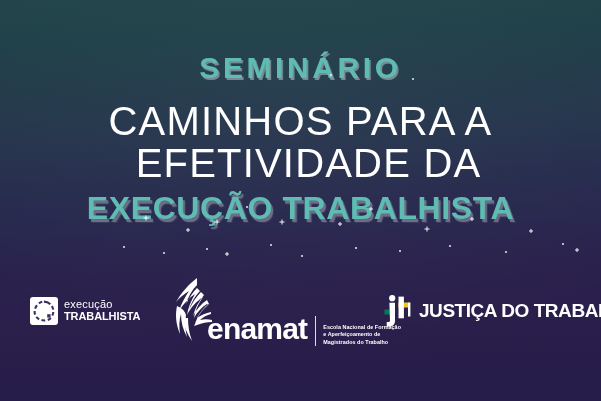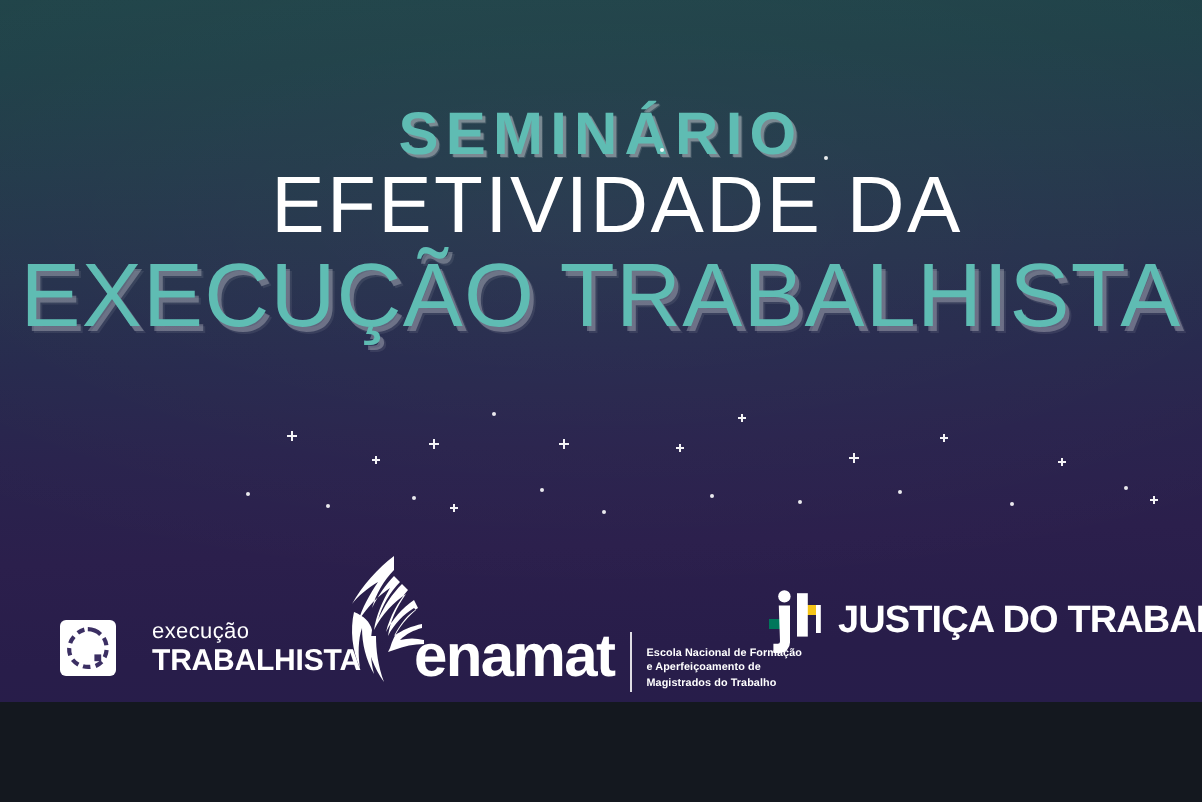--- a/index.html
+++ b/index.html
@@ -5,21 +5,21 @@
   * { margin:0; padding:0; box-sizing:border-box; }
 
   html, body {
     width:601px; height:401px;
     overflow:hidden;
     background:#14181f;
   }
 
   #poster {
     position:relative;
-    width:601px; height:351px;
+    width:601px; height:401px;
     background:
       linear-gradient(178deg,
         #204449 0%,
         #1f4048 10%,
         #22394a 24%,
         #25314c 38%,
         #26294d 50%,
         #29234d 62%,
         #2b1f4c 76%,
         #281d4a 90%,
@@ -82,23 +82,23 @@
     font-weight:400;
     letter-spacing:1.2px;
     color:#ffffff;
     white-space:nowrap;
   }
   .line-1{ margin-top:16px; }
   .line-2{ margin-top:-2px;margin-left:16px; }
 
   .line-accent{
     margin-top:0px;
-    font-size:45px;
+    font-size:32px;
     line-height:46px;
-    font-weight:400;
+    font-weight:700;
     letter-spacing:0.6px;
     color:#5fbcb3;
     text-shadow:
        2px 2.5px 0 rgba(255,255,255,.26),
        3px 3.5px 0 rgba(255,255,255,.08);
     white-space:nowrap;
   }
 
   
   .logo-bar{
@@ -109,42 +109,42 @@
     z-index:5;
     display:flex;
     align-items:center;
   }
 
   
   .logo-exec{
     position:absolute;
     left:30px; top:0;
     display:flex;
-    align-items:flex-end;
-    gap:18px;
+    align-items:center;
+    gap:6px;
     height:55px;
   }
   .exec-mark{
     position:relative;
     width:28px; height:28px;
     background:#ffffff;
     border-radius:3px;
     flex:0 0 auto;
   }
   .exec-mark svg{ position:absolute; left:0; top:0; }
   .exec-words{ line-height:1; }
   .exec-w1{
     font-size:11px;
     font-weight:400;
     color:#ffffff;
     letter-spacing:.2px;
     display:block;
   }
   .exec-w2{
-    font-size:15px;
+    font-size:11px;
     font-weight:700;
     color:#ffffff;
     letter-spacing:-.1px;
     display:block;
     margin-top:1px;
   }
 
   
   .logo-enamat{
     position:absolute;
@@ -225,20 +225,21 @@
     <span class="sp" style="left:562px;top:243px;width:2px;height:2px;"></span>
     <span class="spx" style="left:575px;top:248px;width:4px;height:4px;"></span>
     <span class="sp" style="left:330px;top:74px;width:2px;height:2px;"></span>
     <span class="sp" style="left:412px;top:78px;width:2px;height:2px;"></span>
   </div>
 
   <div class="titles">
 
     <div class="kicker">SEMINÁRIO</div>
 
+    <div class="line-main line-1">CAMINHOS PARA A</div>
 
     <div class="line-main line-2">EFETIVIDADE DA</div>
 
     <div class="line-accent">EXECUÇÃO TRABALHISTA</div>
   </div>
 
   <div class="logo-bar">
 
     <div class="logo-exec">
       <div class="exec-mark">

